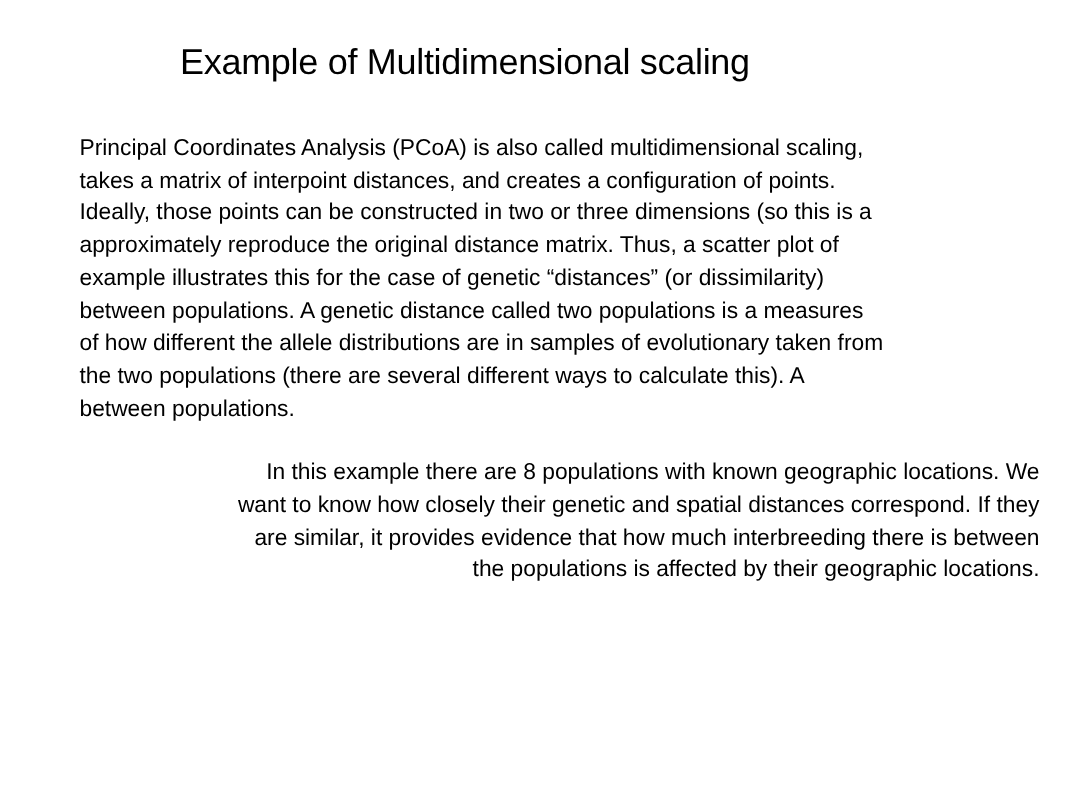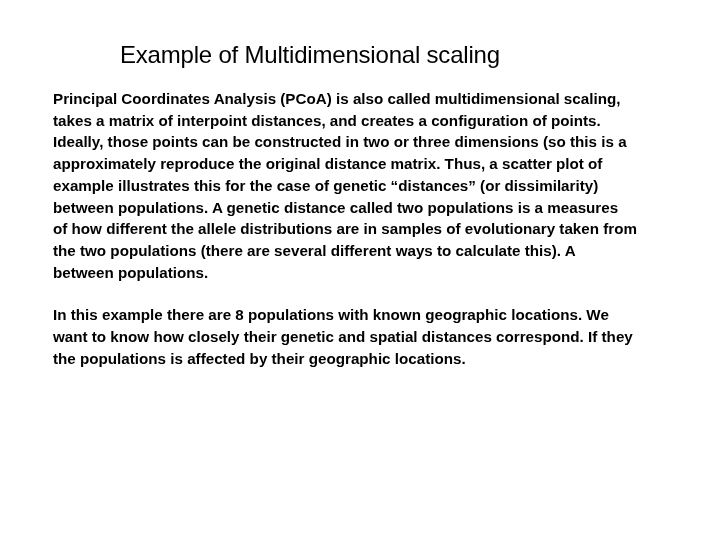--- a/index.html
+++ b/index.html
@@ -17,44 +17,44 @@
     }
     .slide {
       position: absolute;
       left: 0; top: 0;
       width: 720px; height: 540px;
       background: #ffffff;
     }
     .title {
       position: absolute;
       left: 120px;
-      top: 39px;
+      top: 26px;
       font-size: 24px;
       line-height: 32px;
       white-space: nowrap;
       letter-spacing: -0.2px;
     }
     .body {
       position: absolute;
       left: 53px;
       top: 88px;
       width: 640px;
     }
     .para {
       margin: 0;
       font-size: 15.2px;
       line-height: 21.7px;
-      font-weight: bold;
     }
     .line {
       display: block;
       white-space: nowrap;
     }
     .para + .para {
       margin-top: 21px;
+      text-align: right;
     }
   </style>
 </head>
 <body>
 
 <div class="slide">
   <div class="title">Example of Multidimensional scaling</div>
 
   <div class="body">
     <p class="para">
@@ -64,16 +64,17 @@
       <span class="line">approximately reproduce the original distance matrix. Thus, a scatter plot of</span>
       <span class="line">example illustrates this for the case of genetic “distances” (or dissimilarity)</span>
       <span class="line">between populations. A genetic distance called two populations is a measures</span>
       <span class="line">of how different the allele distributions are in samples of evolutionary taken from</span>
       <span class="line">the two populations (there are several different ways to calculate this).  A</span>
       <span class="line">between populations.</span>
     </p>
     <p class="para">
       <span class="line">In this example there are 8 populations with known geographic locations. We</span>
       <span class="line">want to  know how closely their genetic and spatial distances correspond. If they</span>
+      <span class="line">are similar, it provides evidence that how much interbreeding there is between</span>
       <span class="line">the populations is affected by their geographic locations.</span>
     </p>
   </div>
 </div>
 
 </body></html>

